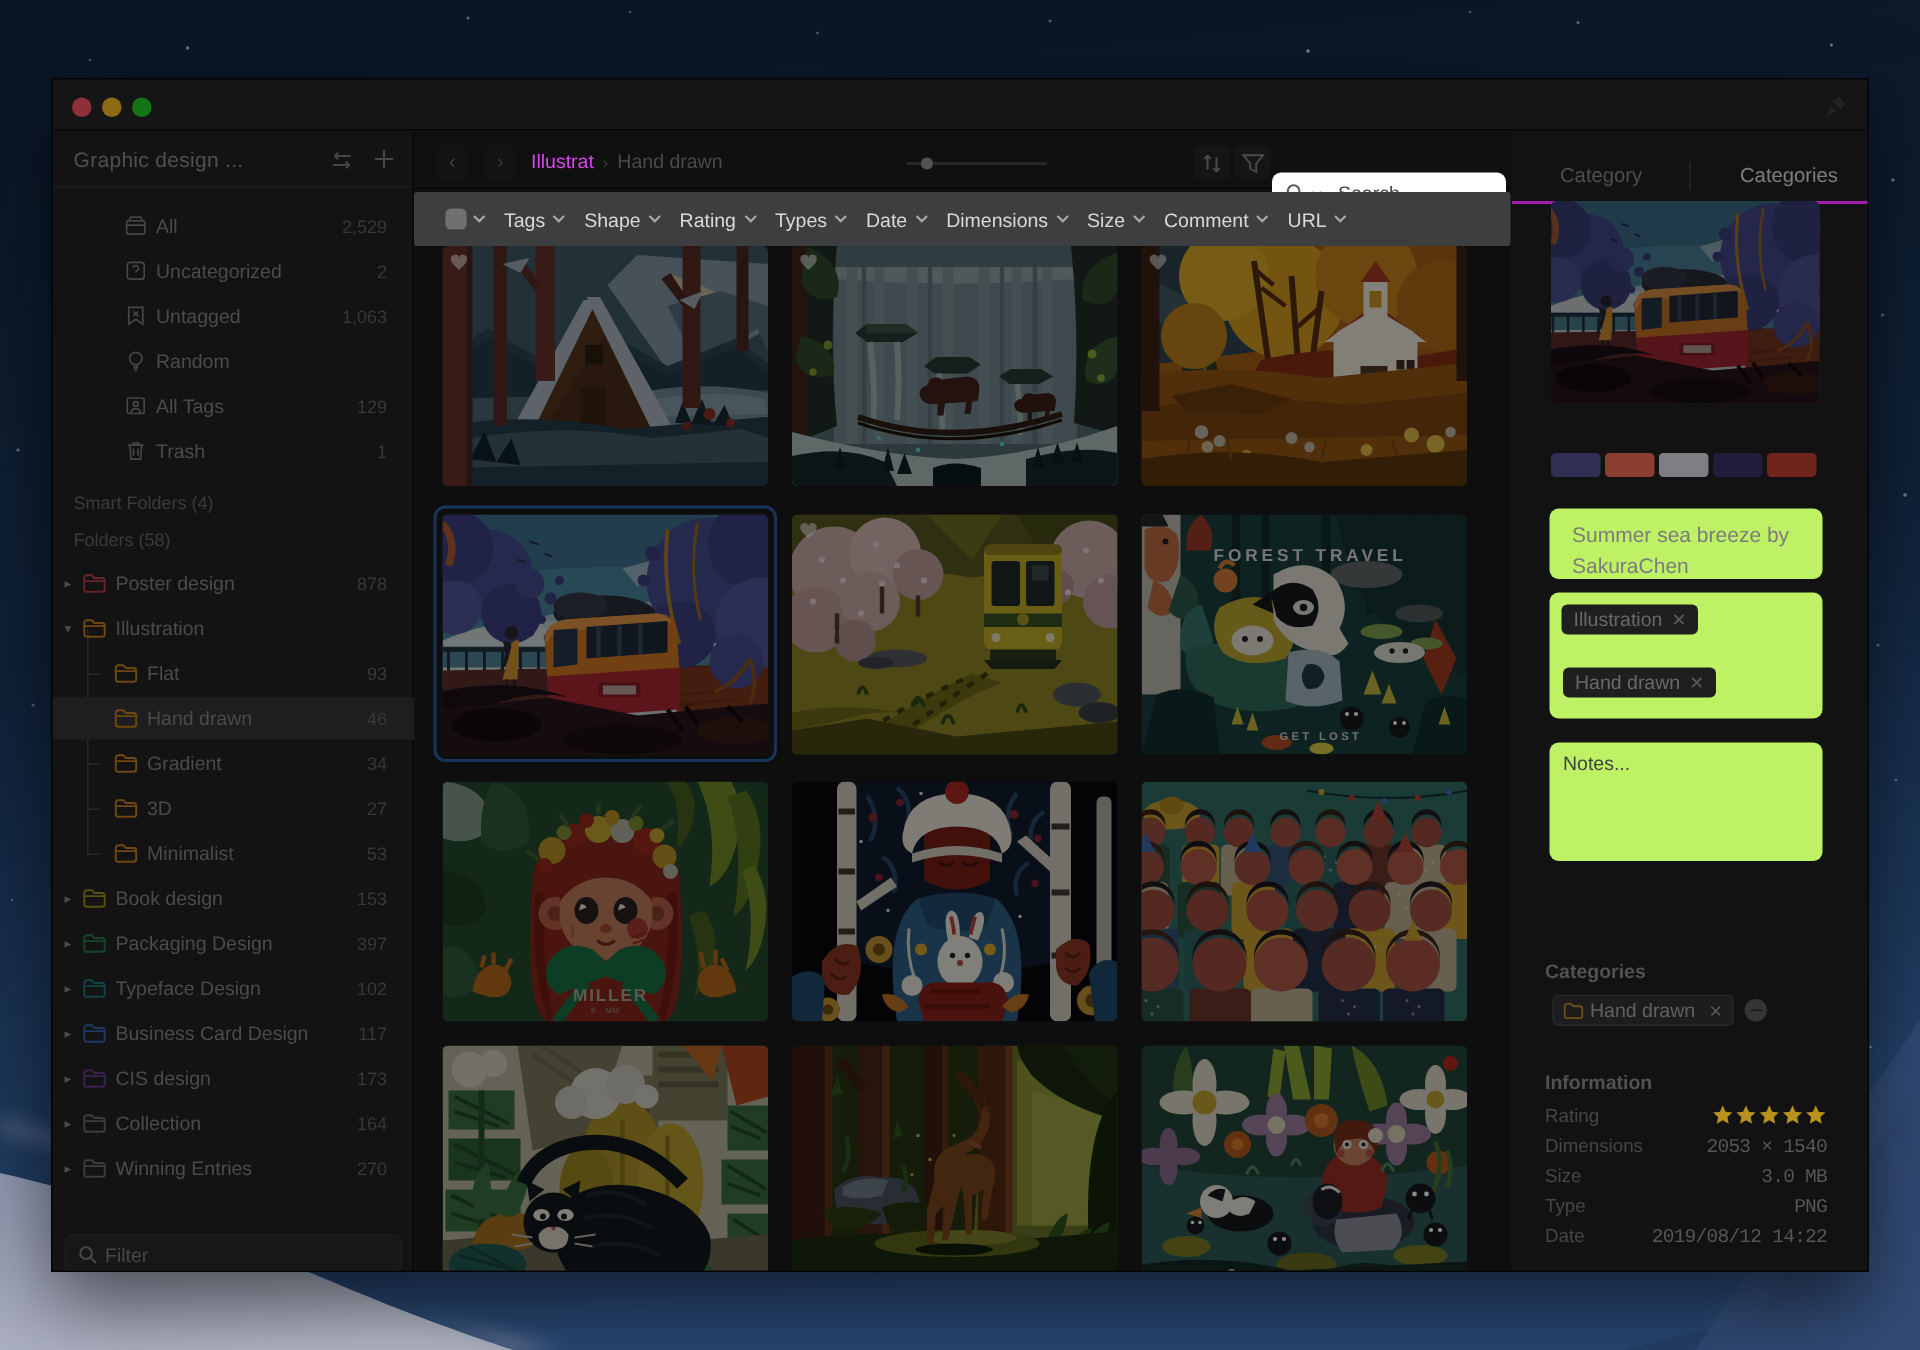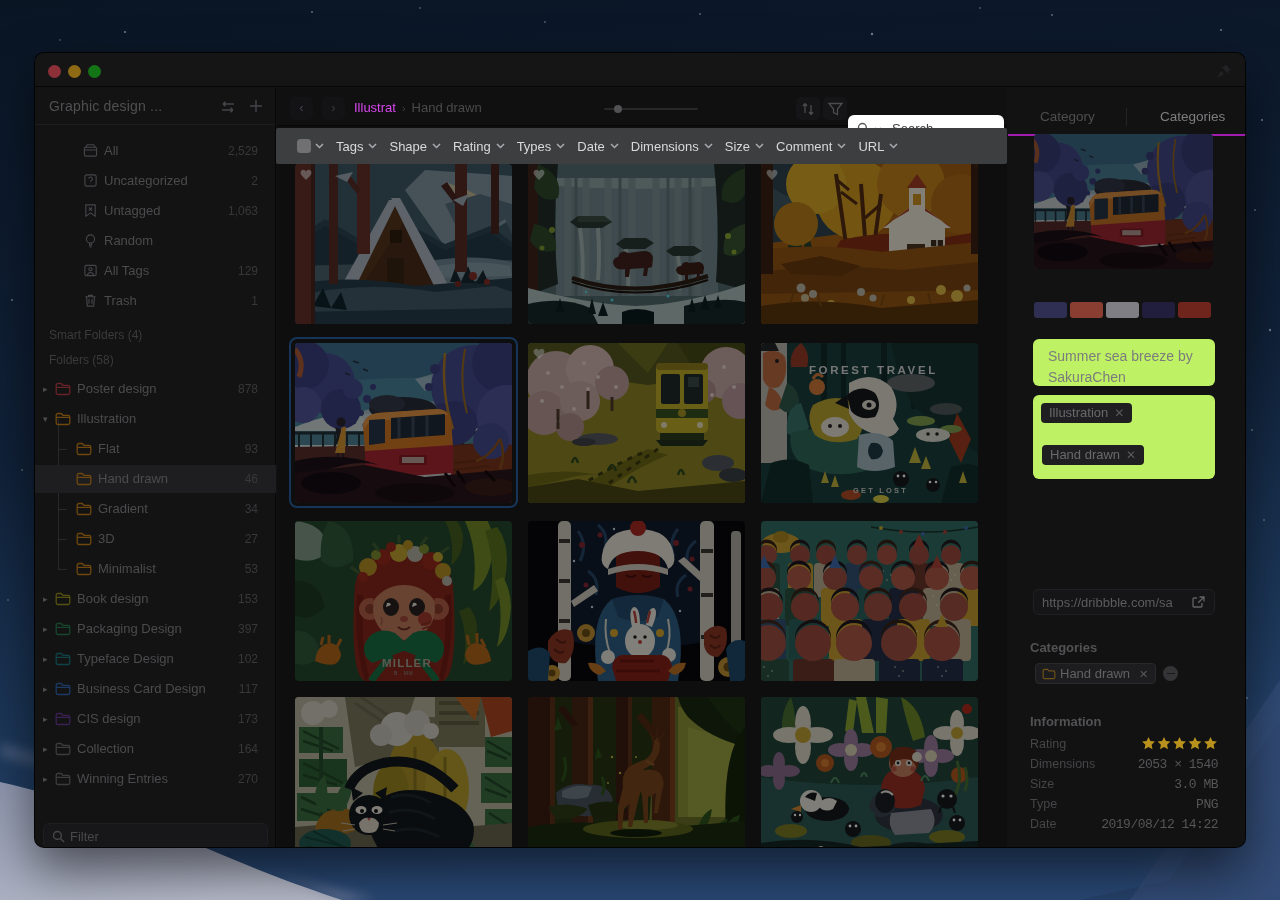--- a/index.html
+++ b/index.html
@@ -1,18 +1,18 @@
 <!DOCTYPE html>
 <html><head>
 <meta charset="utf-8">
 <style>
 * { margin:0; padding:0; box-sizing:border-box; }
 html,body { width:1280px; height:900px; overflow:hidden; background:#0c1a2c; font-family:"Liberation Sans", sans-serif; }
 #desktop { position:absolute; left:0; top:0; width:1280px; height:900px; }
-#win { position:absolute; left:34px; top:52px; width:1212px; height:796px; background:#111214; border-radius:10px; overflow:hidden; box-shadow:0 22px 50px rgba(0,0,0,.55); border:1px solid rgba(0,0,0,.8); }
+#win { position:absolute; left:34px; top:52px; width:1212px; height:796px; background:#111214; border-radius:0; overflow:hidden; box-shadow:0 22px 50px rgba(0,0,0,.55); border:1px solid rgba(0,0,0,.8); }
 .abs { position:absolute; }
 
 
 #titlebar { position:absolute; left:0; top:0; width:100%; height:34px; background:#151516; border-bottom:1px solid #070708; }
 .tl { position:absolute; top:12px; width:13px; height:13px; border-radius:50%; }
 
 
 #sidebar { position:absolute; left:0; top:35px; width:241px; height:761px; background:#131314; border-right:1px solid #060607; }
 #sbhead { position:absolute; left:0; top:0; width:100%; height:37px; border-bottom:1px solid #1d1d1f; }
 #sbhead .ttl { position:absolute; left:14px; top:10px; font-size:14px; color:#505052; letter-spacing:.2px; }
@@ -1207,26 +1207,23 @@
       <div style="left:108px;background:#211e3d"></div>
       <div style="left:144px;background:#6f251c"></div>
     </div>
     <div class="rbox" id="rtitle">
         <div>Summer sea breeze by<br>SakuraChen</div>
       </div>
     <div class="rbox" id="rtags">
       <div class="chip" style="left:8px;top:8px">Illustration<span class="x">✕</span></div>
       <div class="chip" style="left:9px;top:50px">Hand drawn<span class="x">✕</span></div>
     </div>
-    <div class="rbox" id="rurl">
-      <span>https://dribbble.com/sa</span>
-      <svg class="abs" style="left:157px;top:5px" width="15" height="15" viewBox="0 0 15 15" fill="none" stroke="#626265" stroke-width="1.3">
-          <path d="M6 3 H3 a1 1 0 0 0 -1 1 v7 a1 1 0 0 0 1 1 h7 a1 1 0 0 0 1 -1 V8 M8.5 2 H13 V6.5 M13 2 L7.2 7.8"></path>
-        </svg>
-    </div>
+    <div class="rbox" id="rnotes">
+        <span>Notes...</span>
+      </div>
     <div class="rlabel" style="top:552px">Categories</div>
     <div id="catchip" style="top:575px">
       <svg class="abs" style="left:6px;top:4px" width="14" height="12" viewBox="0 0 16 14" fill="none" stroke="#6e5118" stroke-width="1.4">
           <path d="M1.2 3.2 a1.7 1.7 0 0 1 1.7 -1.7 h3.3 l1.7 1.8 h5.2 a1.7 1.7 0 0 1 1.7 1.7 v5.8 a1.7 1.7 0 0 1 -1.7 1.7 h-10.2 a1.7 1.7 0 0 1 -1.7 -1.7 z"></path>
         </svg>
       Hand drawn<span class="x" style="color:#59595c;margin-left:9px;font-size:11px">✕</span>
     </div>
     <div class="abs" style="left:155px;top:578px;width:15px;height:15px;border-radius:50%;background:#343437">
         <div style="position:absolute;left:3.5px;top:6.8px;width:8px;height:1.6px;background:#18181a"></div>
       </div>

